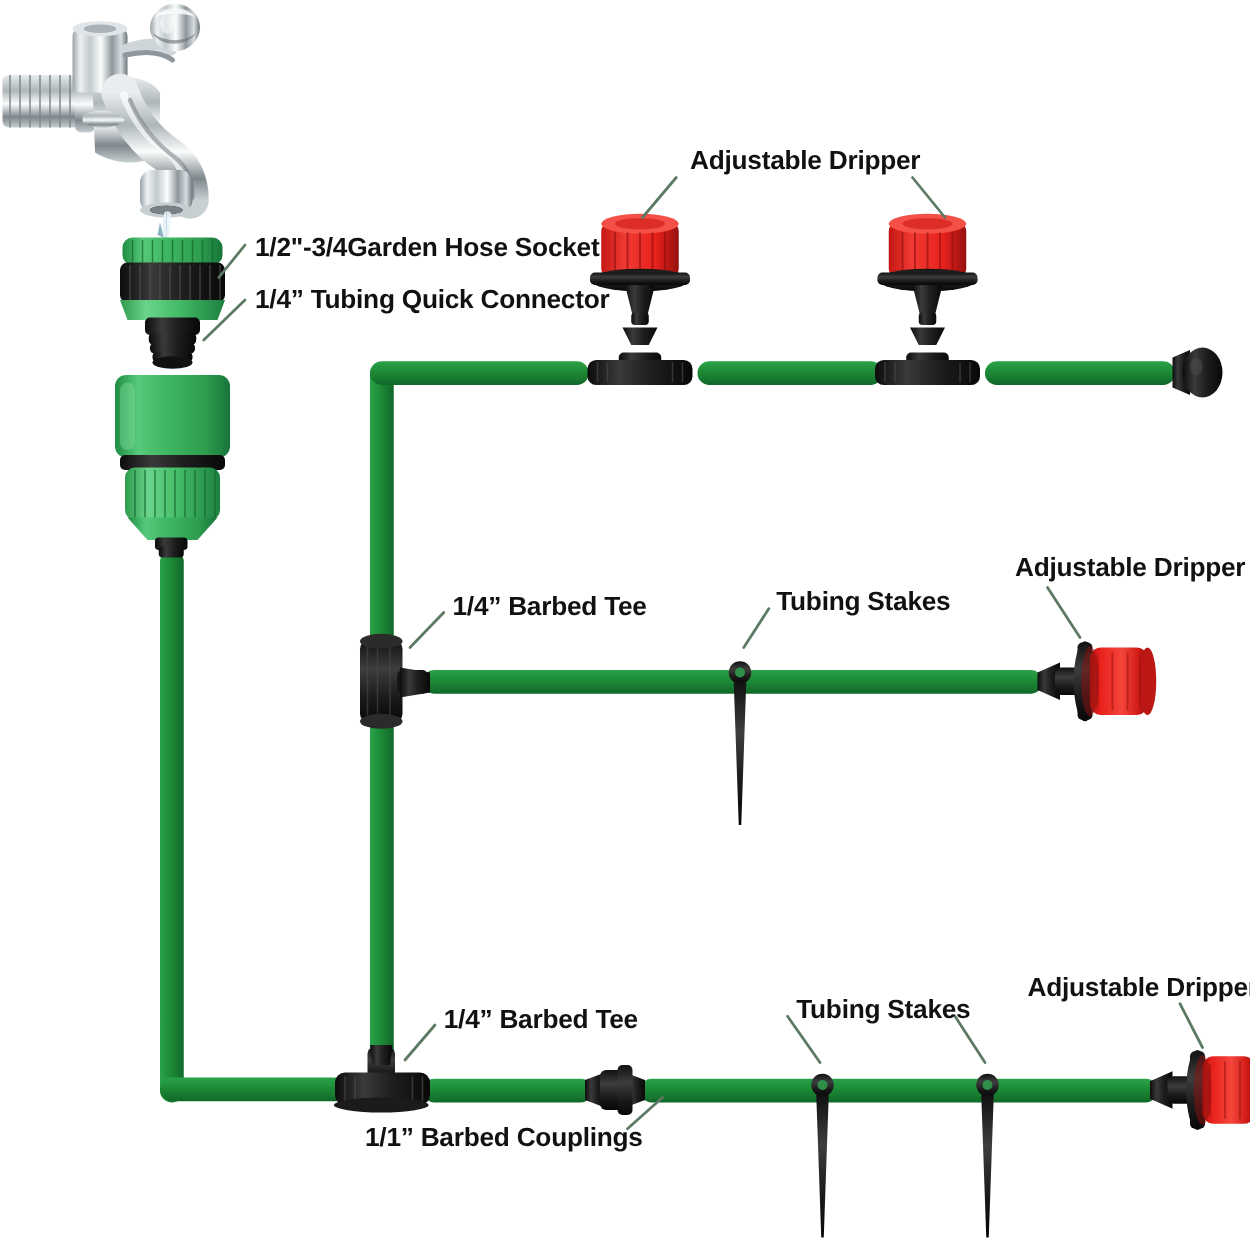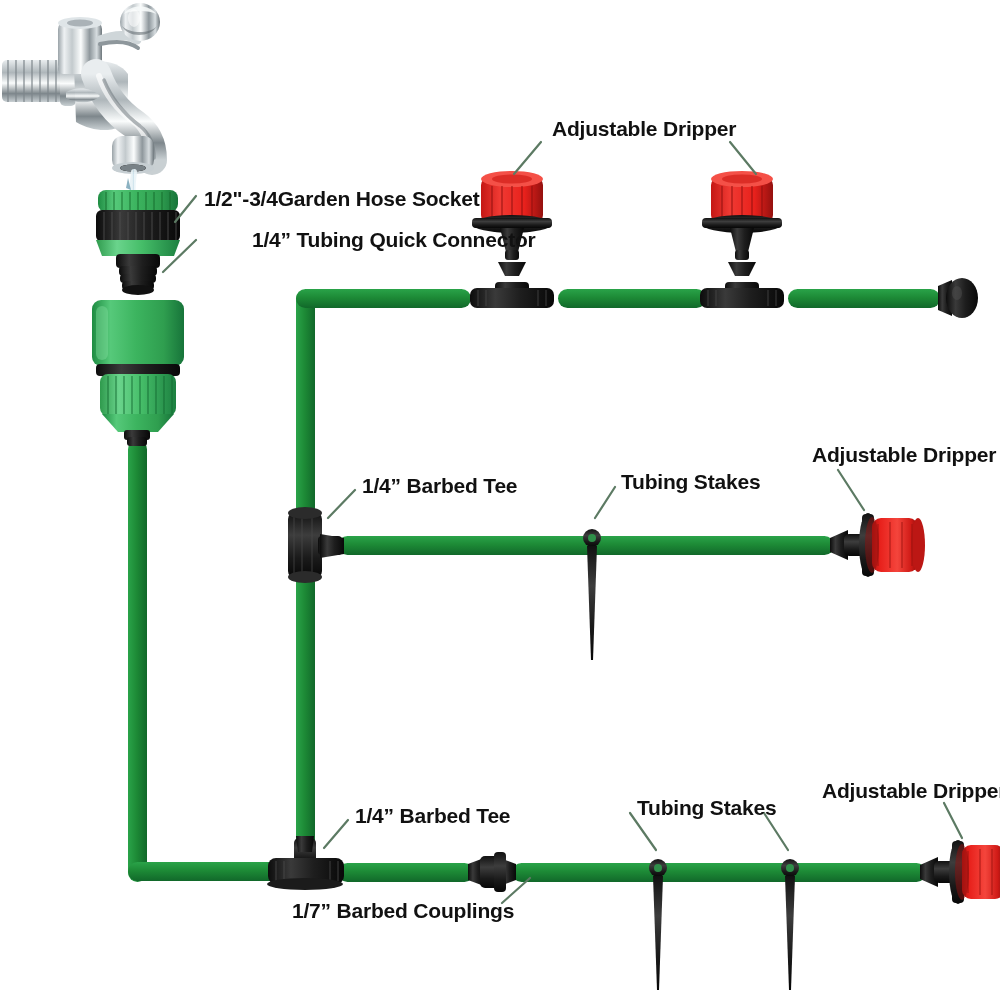--- a/index.html
+++ b/index.html
@@ -380,22 +380,22 @@
       <line x1="838" y1="470" x2="864" y2="510"></line>
       <line x1="348" y1="820" x2="324" y2="848"></line>
       <line x1="630" y1="813" x2="656" y2="850"></line>
       <line x1="764" y1="813" x2="788" y2="850"></line>
       <line x1="944" y1="803" x2="962" y2="838"></line>
       <line x1="502" y1="903" x2="530" y2="878"></line>
     </g>
   </svg>
 
   <div class="lbl" style="left:204px;top:187px;">1/2"-3/4Garden Hose Socket</div>
-  <div class="lbl" style="left:204px;top:228px;margin-left:48px;">1/4” Tubing Quick Connector</div>
+  <div class="lbl" style="left:204px;top:228px;">1/4” Tubing Quick Connector</div>
   <div class="lbl" style="left:552px;top:117px;">Adjustable Dripper</div>
   <div class="lbl" style="left:362px;top:474px;">1/4” Barbed Tee</div>
   <div class="lbl" style="left:621px;top:470px;">Tubing Stakes</div>
   <div class="lbl" style="left:812px;top:443px;">Adjustable Dripper</div>
   <div class="lbl" style="left:355px;top:804px;">1/4” Barbed Tee</div>
   <div class="lbl" style="left:637px;top:796px;">Tubing Stakes</div>
   <div class="lbl" style="left:822px;top:779px;">Adjustable Dripper</div>
-  <div class="lbl" style="left:292px;top:899px;">1/7” Barbed Couplings</div>
+  <div class="lbl" style="left:292px;top:899px;">1/1” Barbed Couplings</div>
 </div>
 
 </body></html>

